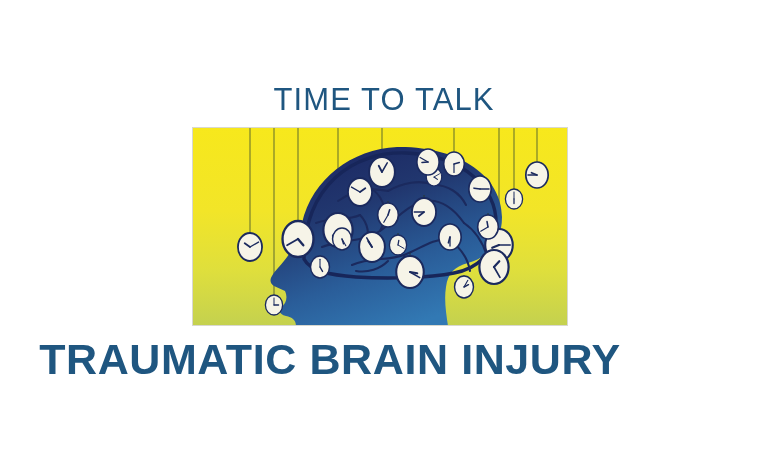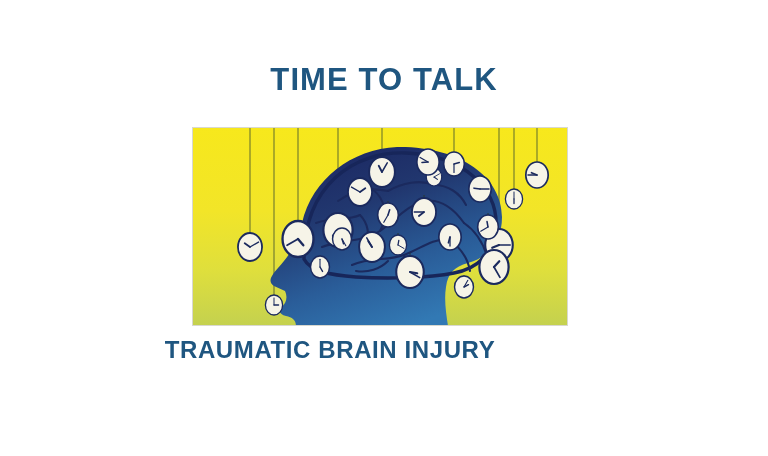--- a/index.html
+++ b/index.html
@@ -17,37 +17,37 @@
   .poster {
     position: absolute;
     left: 0; top: 0;
     width: 768px;
     height: 456px;
     background: #ffffff;
   }
   .title-top {
     position: absolute;
     left: 0;
-    top: 64px;
+    top: 84px;
     width: 768px;
     text-align: center;
     font-size: 31px;
-    font-weight: bold;
+    font-weight: normal;
     letter-spacing: 1.1px;
     color: #1f5680;
     line-height: 1;
     white-space: nowrap;
   }
   .title-bottom {
     position: absolute;
     left: 0;
     top: 338px;
     width: 660px;
     text-align: center;
-    font-size: 24px;
+    font-size: 43px;
     font-weight: bold;
     letter-spacing: 0.6px;
     color: #1f5680;
     line-height: 1;
     white-space: nowrap;
   }
   .illustration {
     position: absolute;
     left: 192px;
     top: 127px;

